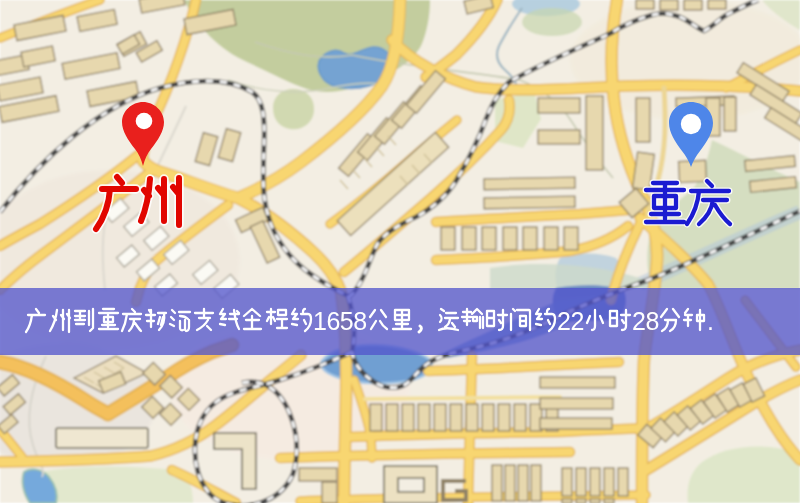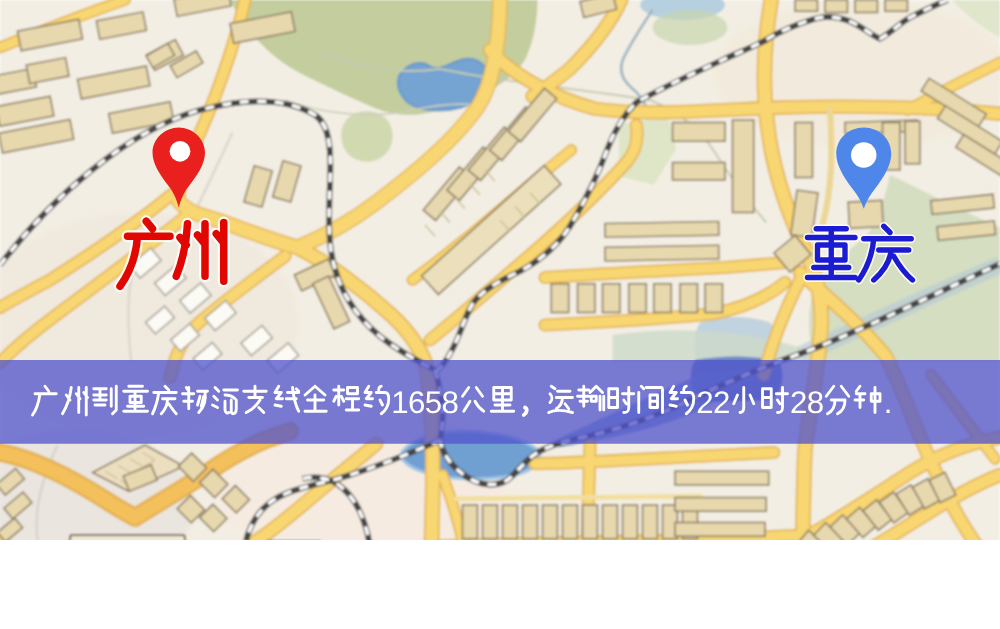--- a/index.html
+++ b/index.html
@@ -1,16 +1,16 @@
 <!DOCTYPE html>
 <html><head>
 <meta charset="utf-8">
 <style>
 html,body{margin:0;padding:0;background:#fff}
-#map{width:800px;height:432px;position:relative;overflow:hidden;font-family:"Liberation Sans",sans-serif}
+#map{width:800px;height:503px;position:relative;overflow:hidden;font-family:"Liberation Sans",sans-serif}
 svg{display:block}
 </style>
 </head>
 <body>
 <div id="map">
 <svg width="800" height="503" viewBox="0 0 800 503">
 <defs>
 <filter id="soft" x="-5%" y="-5%" width="110%" height="110%">
           <feGaussianBlur stdDeviation="0.85"></feGaussianBlur>
         </filter>

